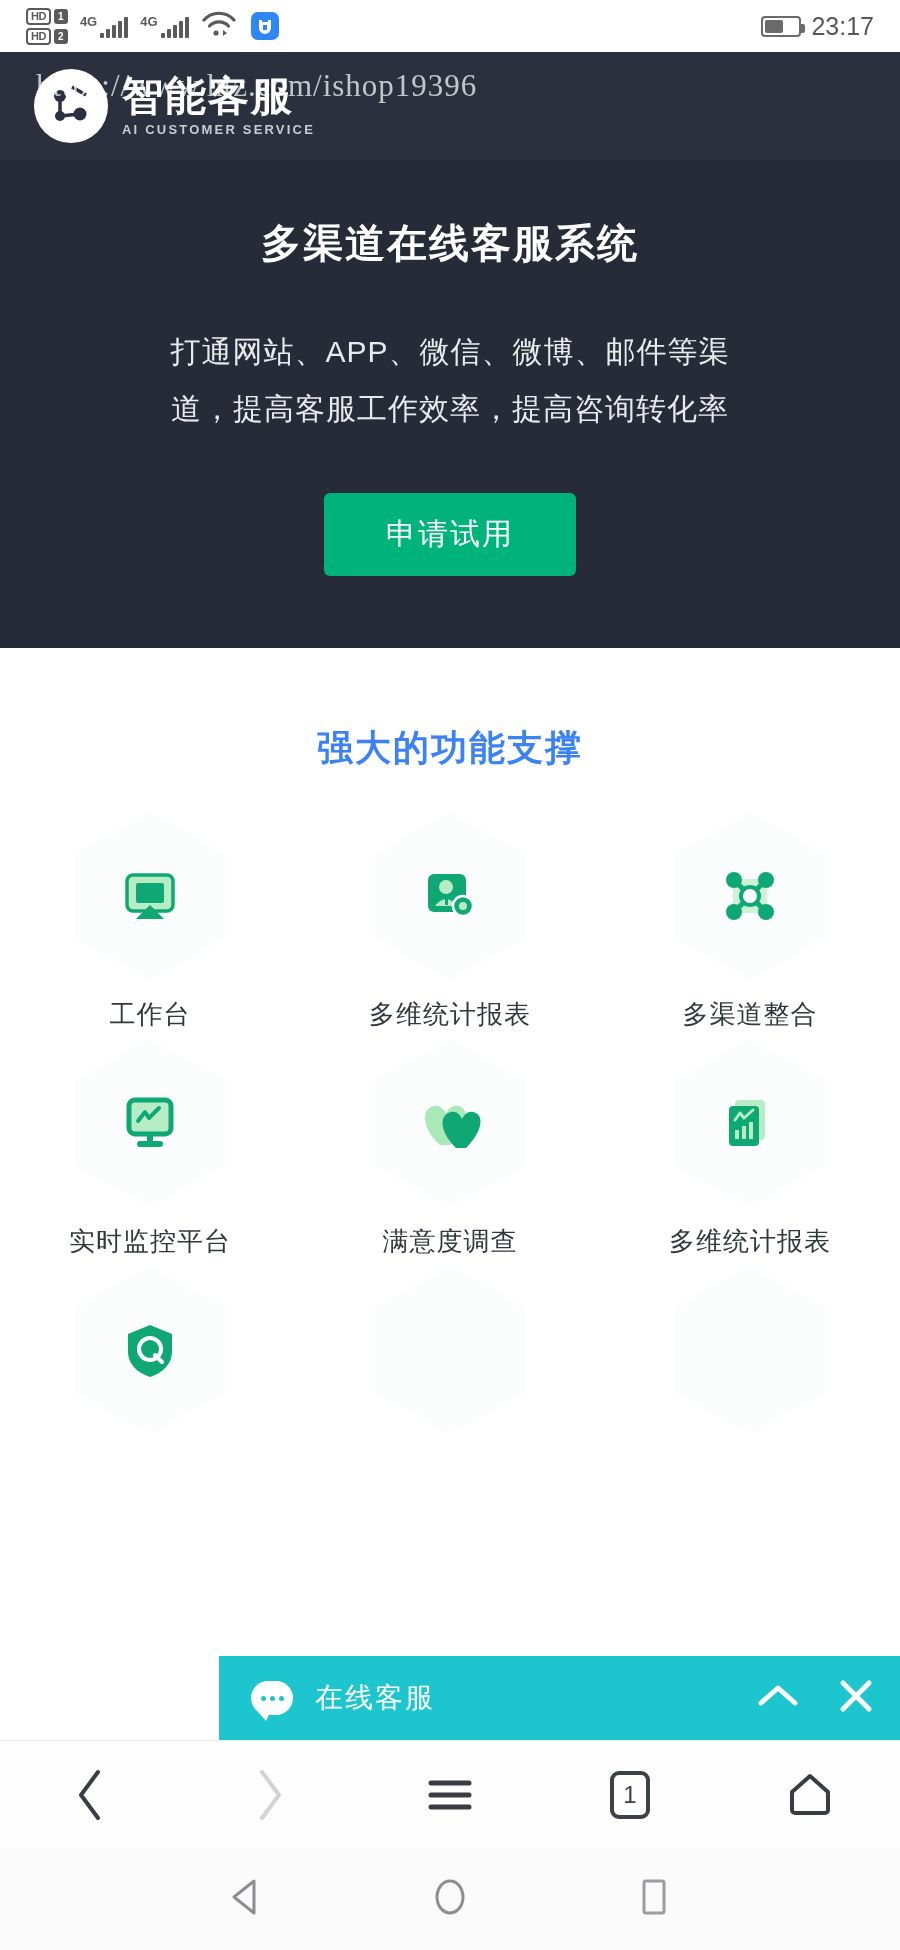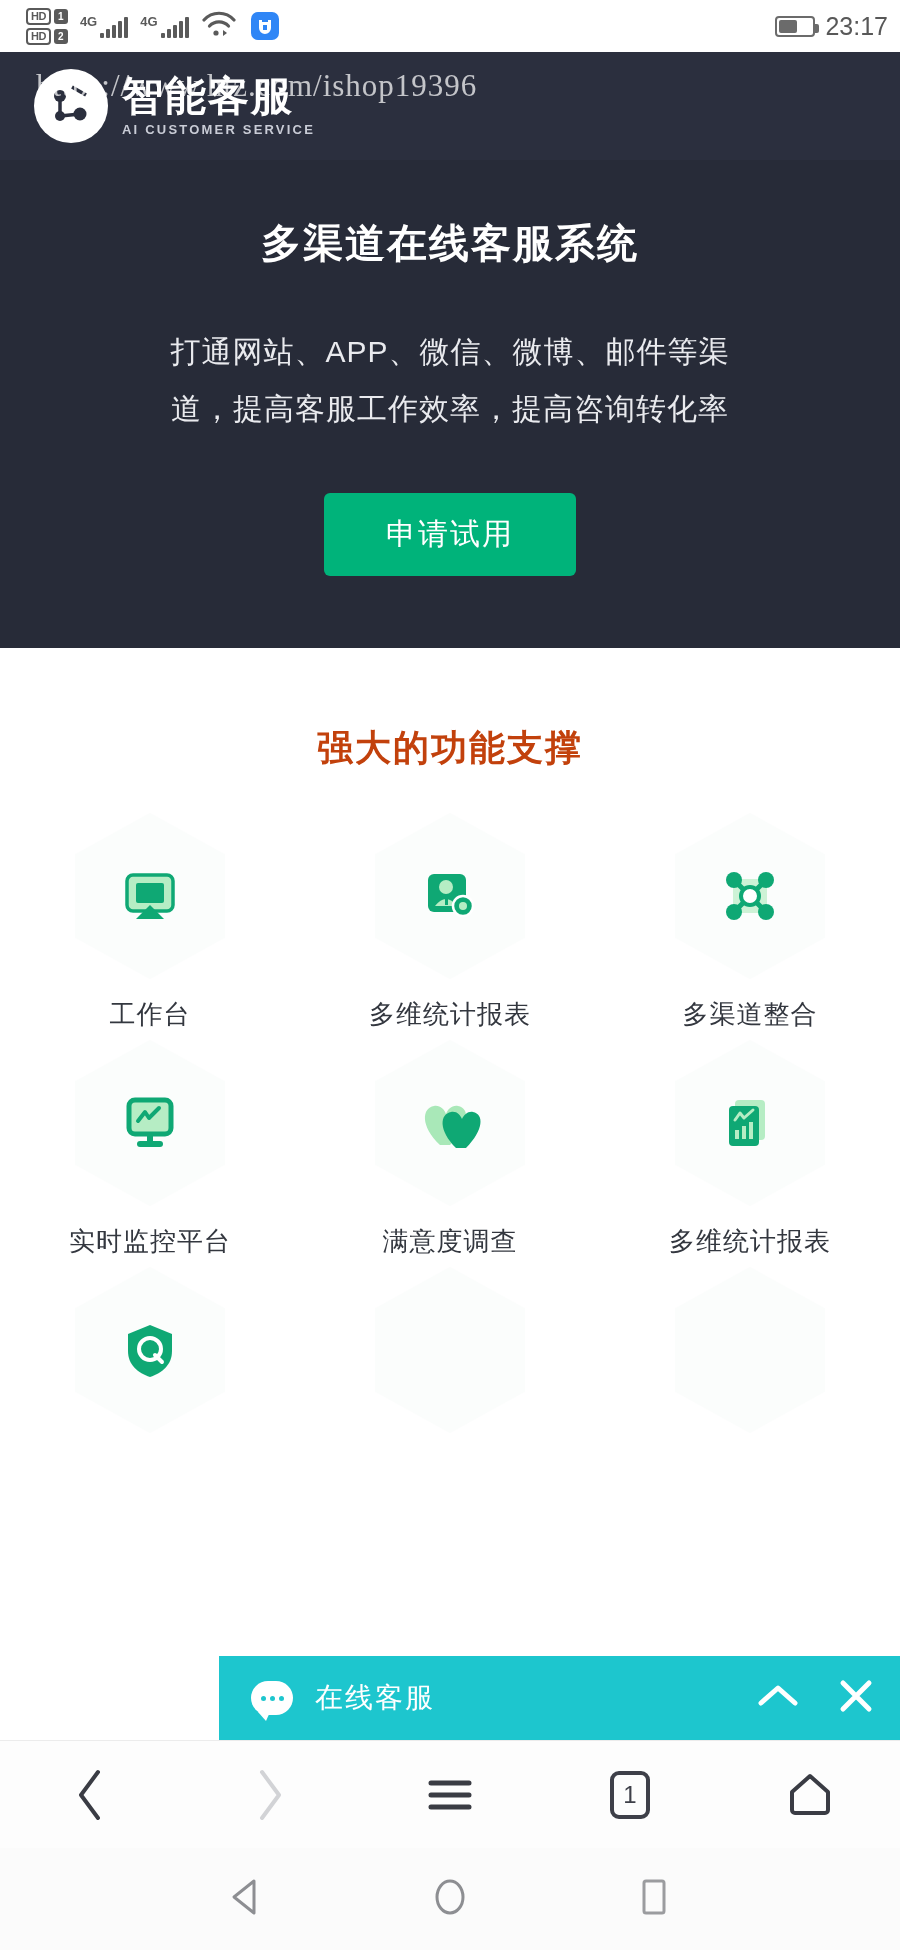--- a/index.html
+++ b/index.html
@@ -38,21 +38,21 @@
   .bars i:nth-child(2){height:9px}
   .bars i:nth-child(3){height:13px}
   .bars i:nth-child(4){height:17px}
   .bars i:nth-child(5){height:21px}
   .wifi{ margin-left:6px; }
   .app-badge{
     width:28px; height:28px; border-radius:7px; background:#2f86f6;
     display:flex; align-items:center; justify-content:center; margin-left:8px;
   }
   .sb-right{
-    position:absolute; right:12px; top:0; height:52px;
+    position:absolute; right:26px; top:0; height:52px;
     display:flex; align-items:center; gap:10px;
   }
   .batt{
     width:40px; height:21px; border:2px solid #6b6b6b; border-radius:4px;
     position:relative; display:flex; align-items:center; padding:2px;
   }
   .batt:after{
     content:""; position:absolute; right:-6px; top:6px;
     width:4px; height:9px; background:#6b6b6b; border-radius:0 2px 2px 0;
   }
@@ -103,21 +103,21 @@
   .cta{
     display:inline-block; margin-top:56px;
     background:#00b37a; color:#fff; font-size:30px;
     padding:21px 62px; border-radius:6px; border:none; cursor:pointer;
     font-family:inherit; letter-spacing:2px;
   }
 
   
   .features{ background:#fff; padding:76px 0 0; text-align:center;}
   .features h2{
-    font-size:36px; color:#c2410c; font-weight:bold; letter-spacing:2px;
+    font-size:36px; color:#3b82f6; font-weight:bold; letter-spacing:2px;
     margin-bottom:40px;
   }
   .features .sub{
     font-size:24px; color:#5d6270; letter-spacing:0.5px; margin-bottom:56px;
   }
   .grid{
     display:grid; grid-template-columns:repeat(3,1fr);
     row-gap:8px;
   }
   .cell{ display:flex; flex-direction:column; align-items:center; }

